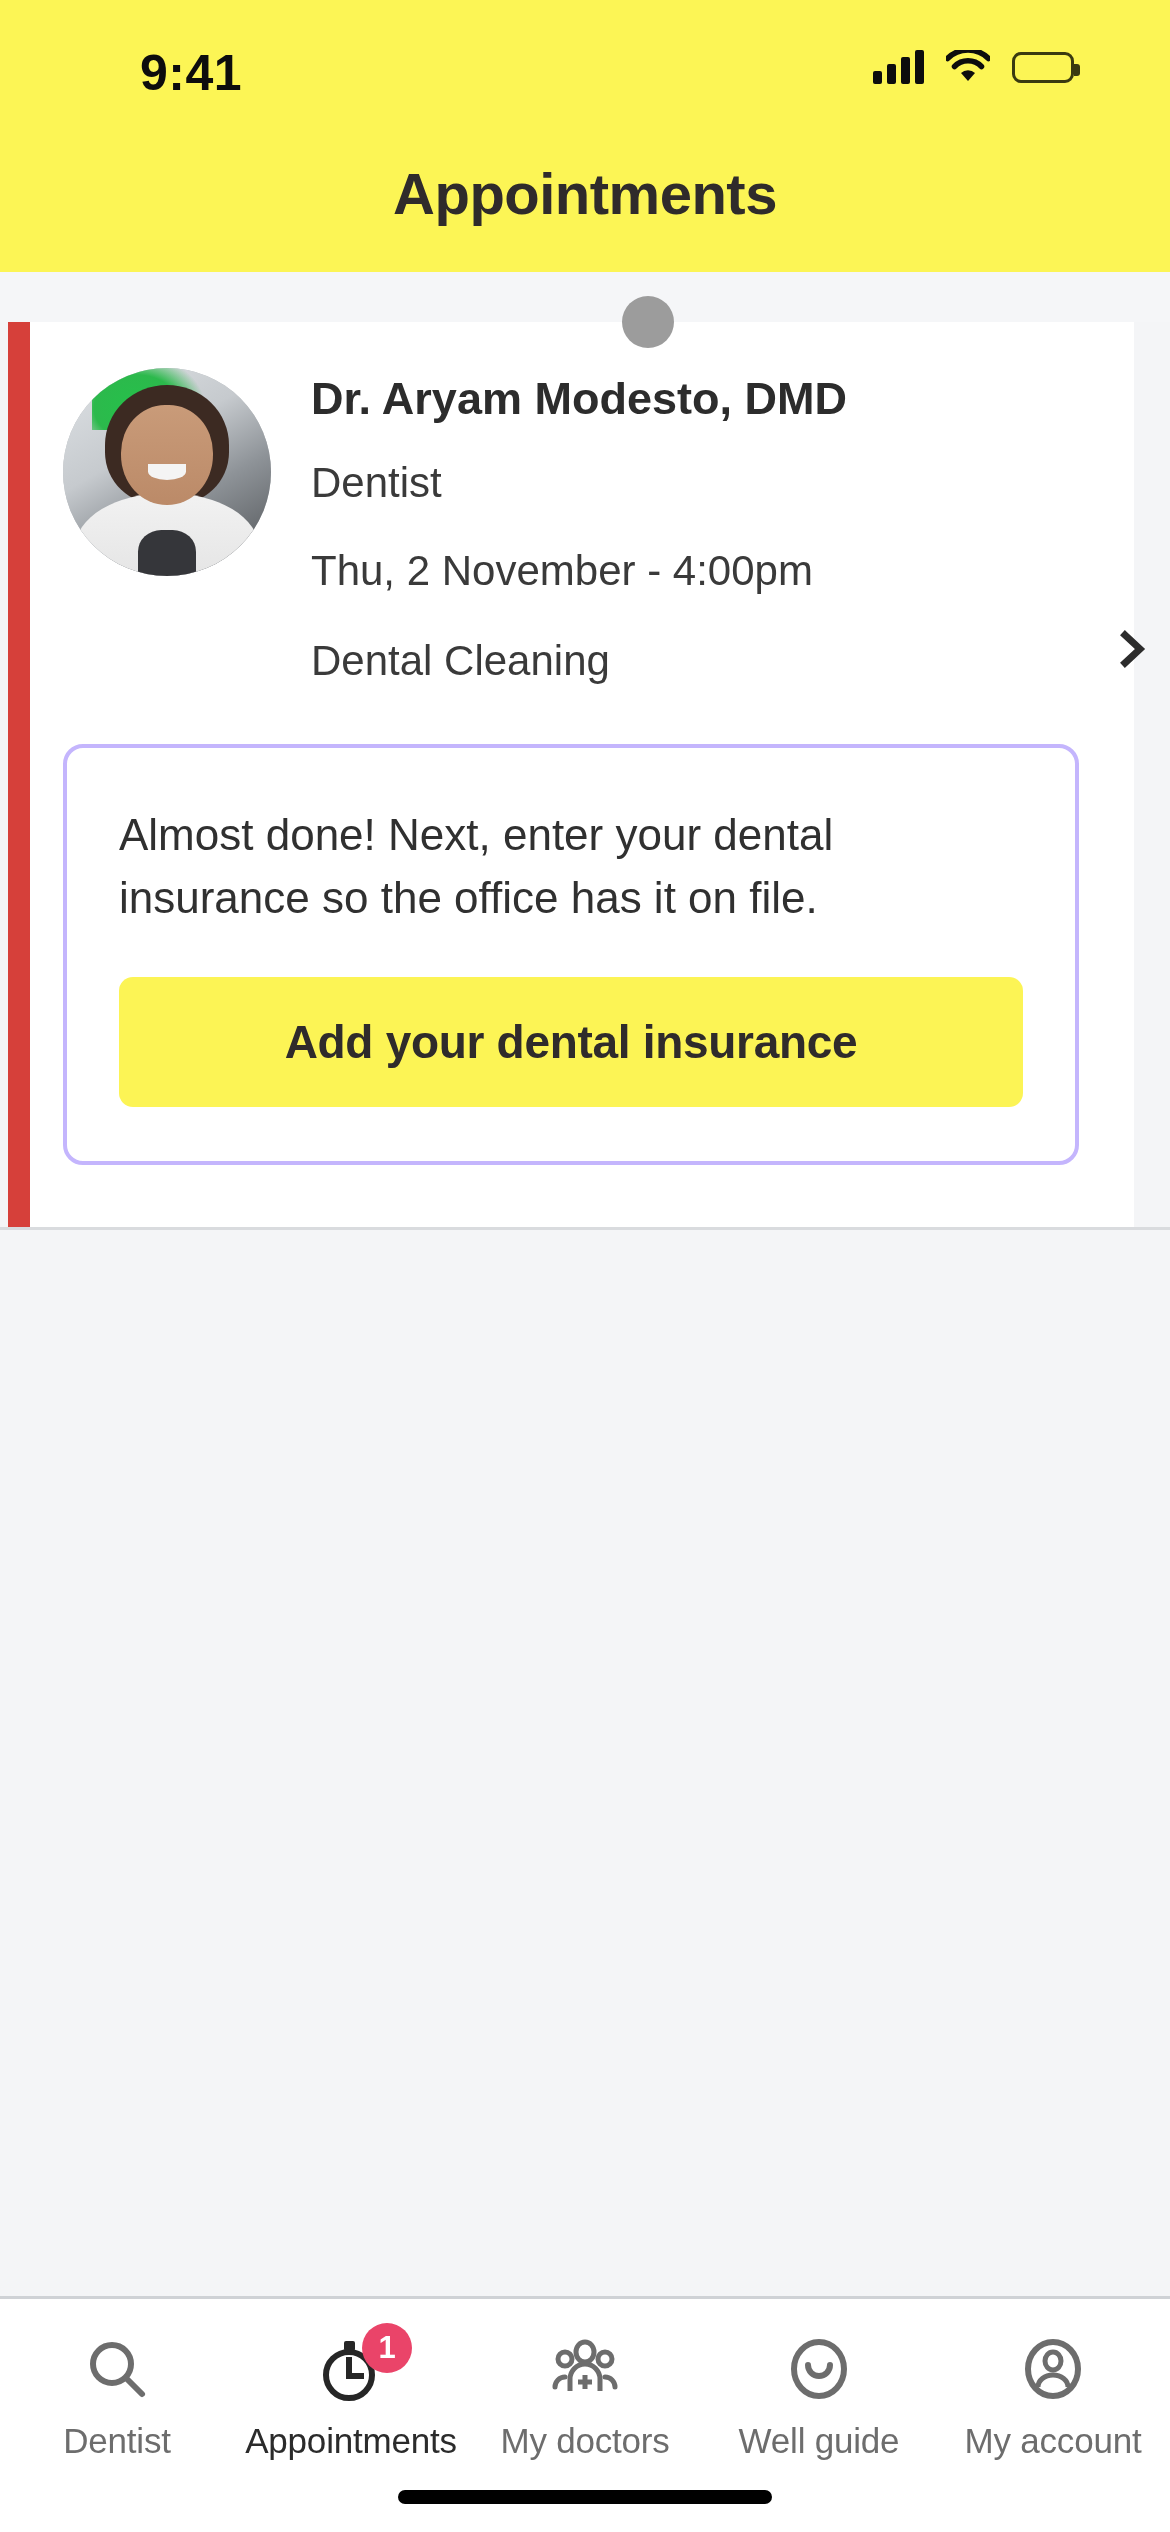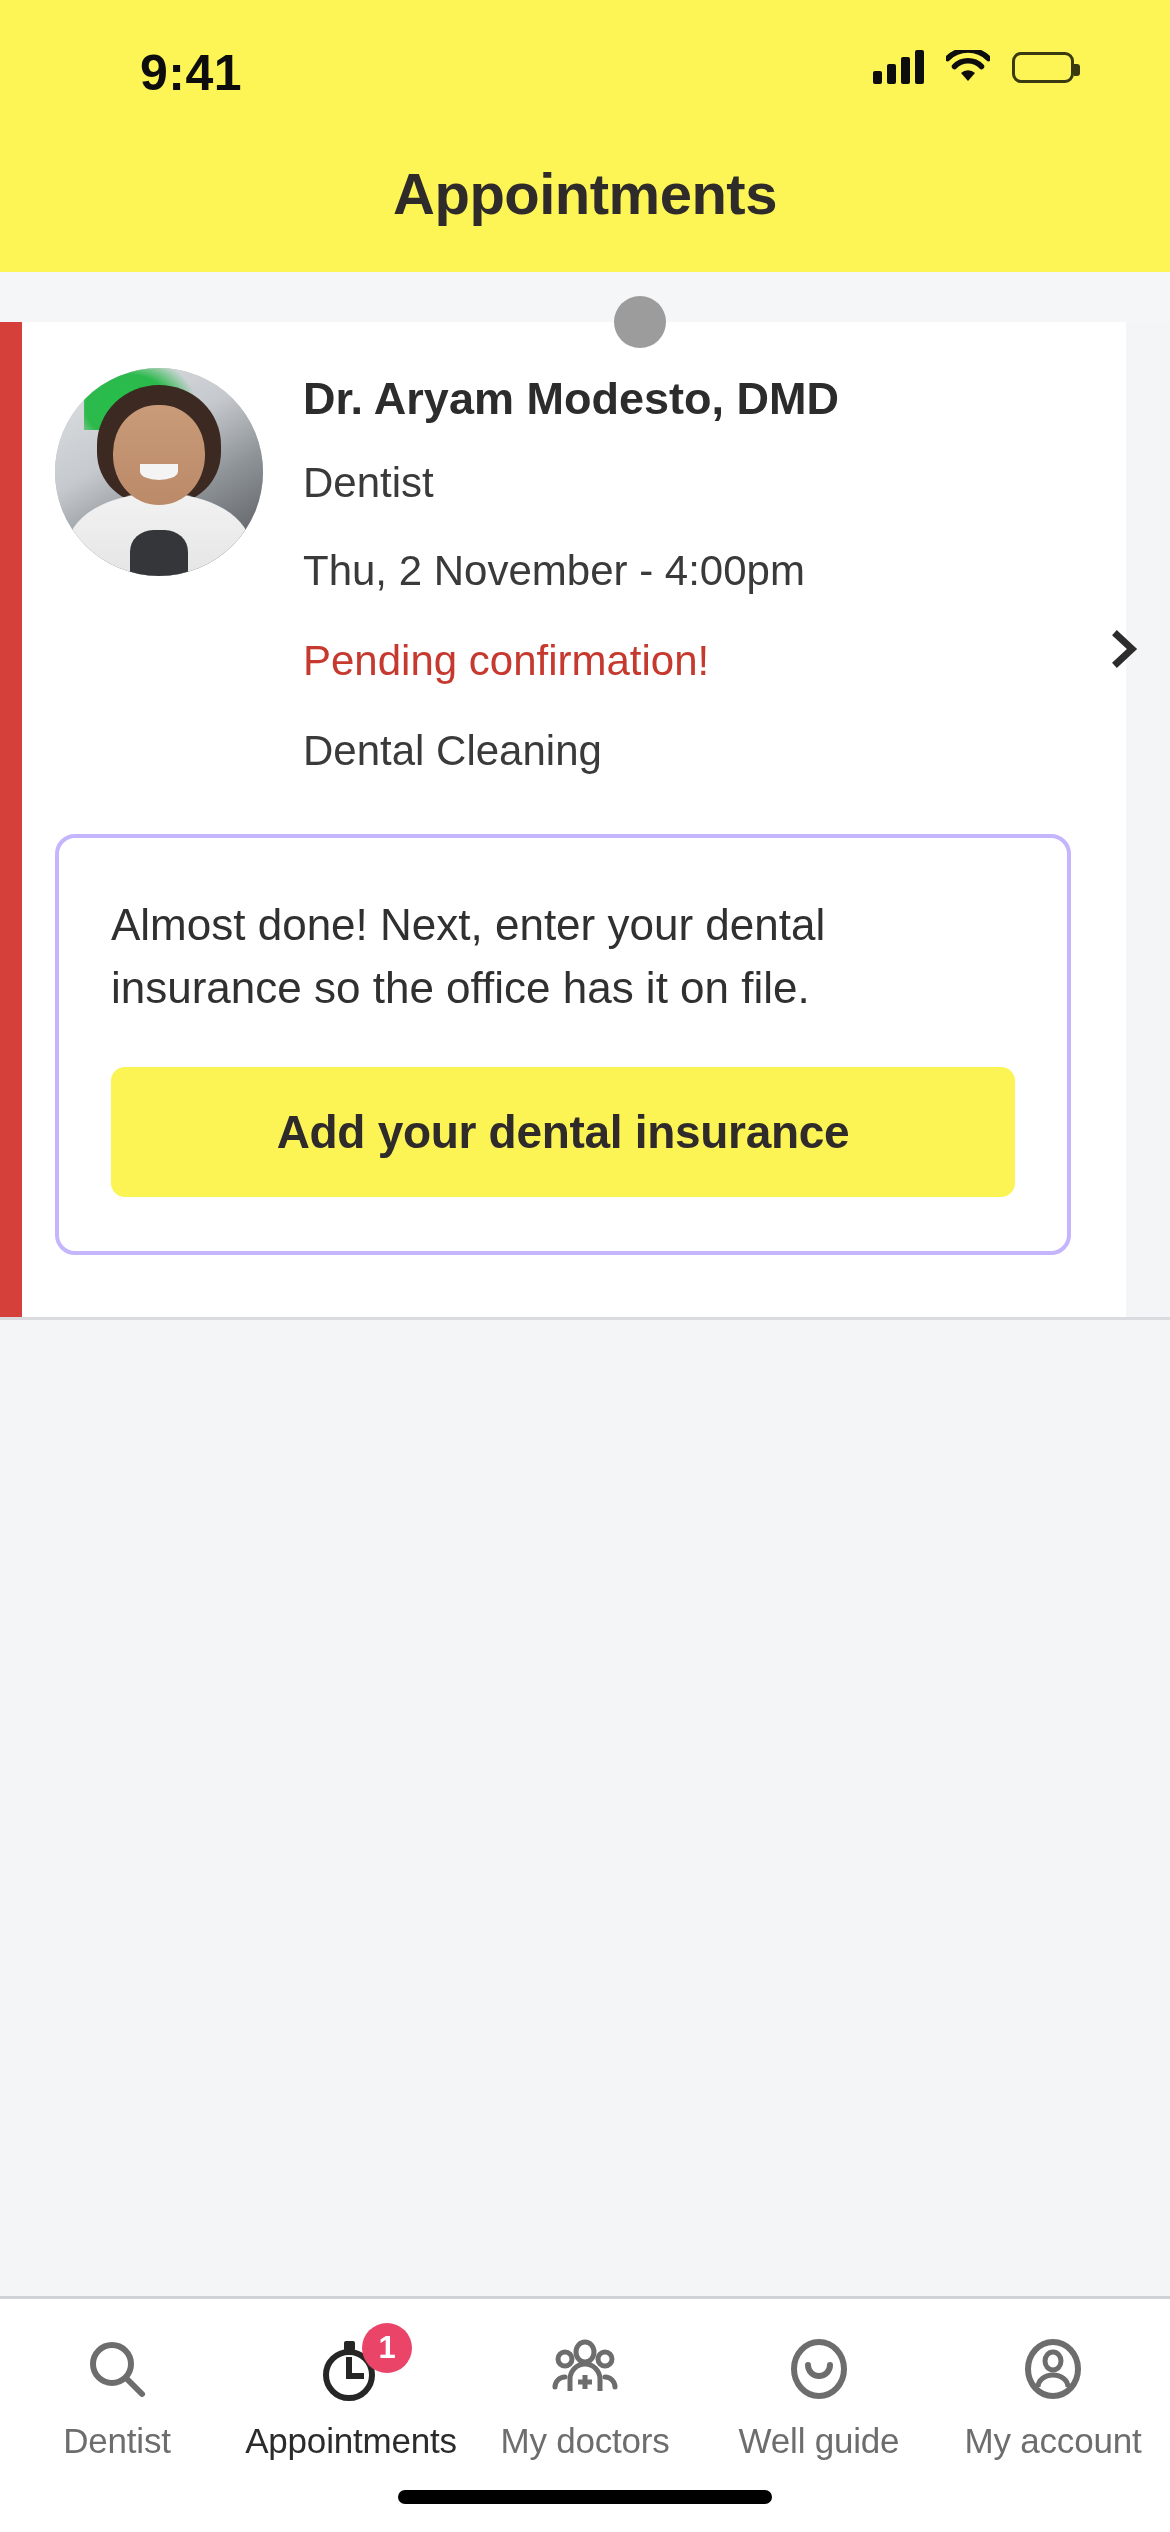--- a/index.html
+++ b/index.html
@@ -59,20 +59,21 @@
     position:absolute; top:272px; left:0; width:1170px; height:2024px;
     background:#f4f5f7;
   }
 
   .gap-strip { width:100%; height:50px; background:#f5f6f8; }
 
   
   .appt-card {
     position:relative; width:1126px; background:#ffffff;
     padding:0 0 62px 0;
+    margin-left:8px;
   }
   .accent-bar {
     position:absolute; left:0; top:0; width:22px; height:100%;
     background:#d6403a;
   }
   .handle-dot {
     position:absolute; left:614px; top:-26px;
     width:52px; height:52px; border-radius:50%;
     background:#9c9c9c;
   }
@@ -221,21 +222,20 @@
           <span class="coat"></span>
           <span class="shirt"></span>
           <span class="face"></span>
           <span class="smile"></span>
         </div>
 
         <div class="appt-text">
           <div class="doc-name">Dr. Aryam Modesto, DMD</div>
           <div class="doc-specialty">Dentist</div>
           <div class="appt-when">Thu, 2 November - 4:00pm</div>
-          <div class="appt-status">Pending confirmation!</div>
           <div class="appt-reason">Dental Cleaning</div>
 
           <span class="chevron">
             <svg viewBox="0 0 38 38" width="38" height="38">
               <path d="M11 5 L26 19 L11 33" stroke="#2c2c2c" stroke-width="7" fill="none" stroke-linecap="square" stroke-linejoin="miter"></path>
             </svg>
           </span>
         </div>
       </div>
 

